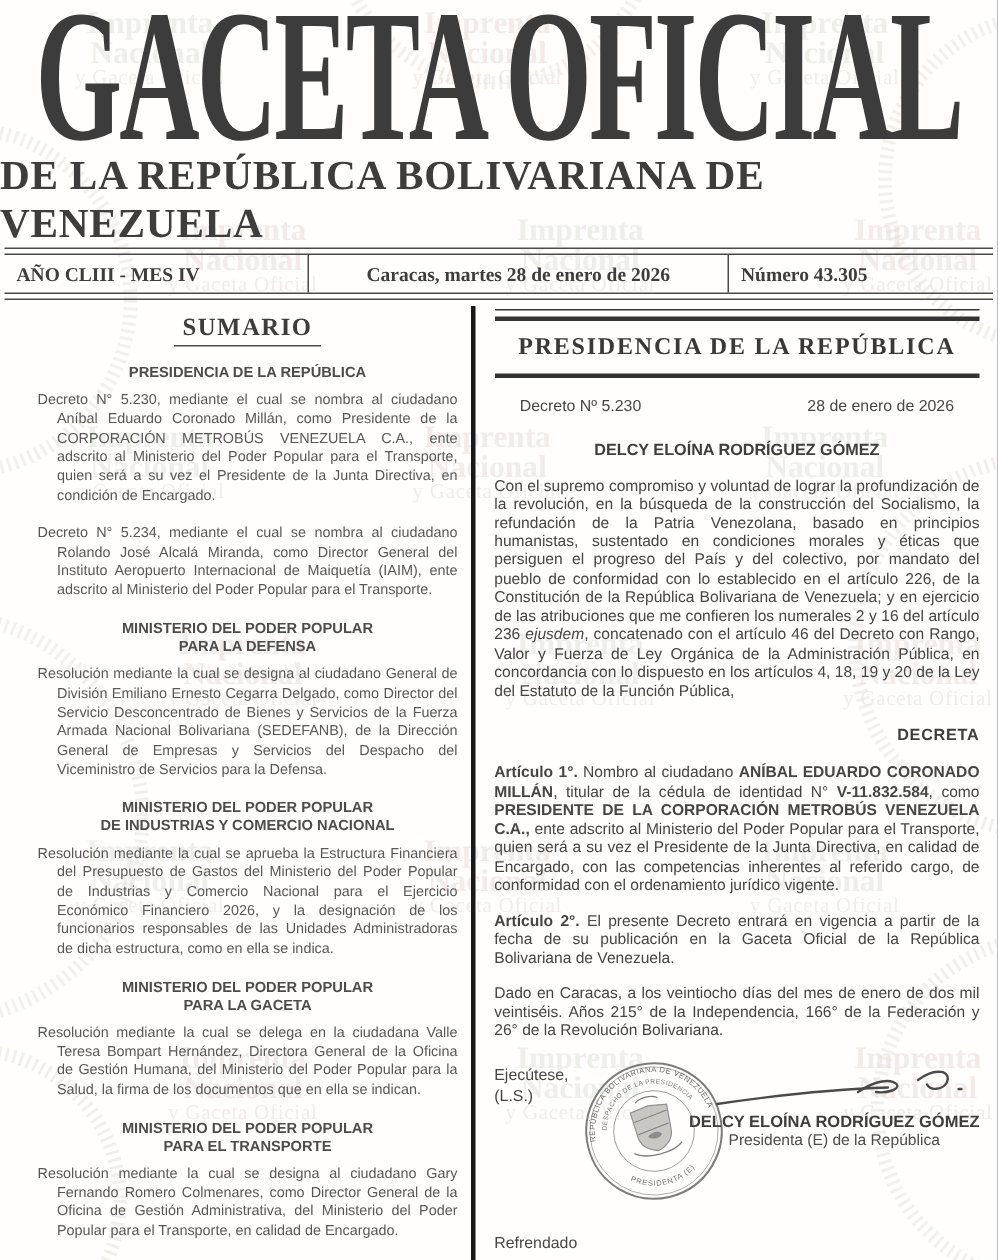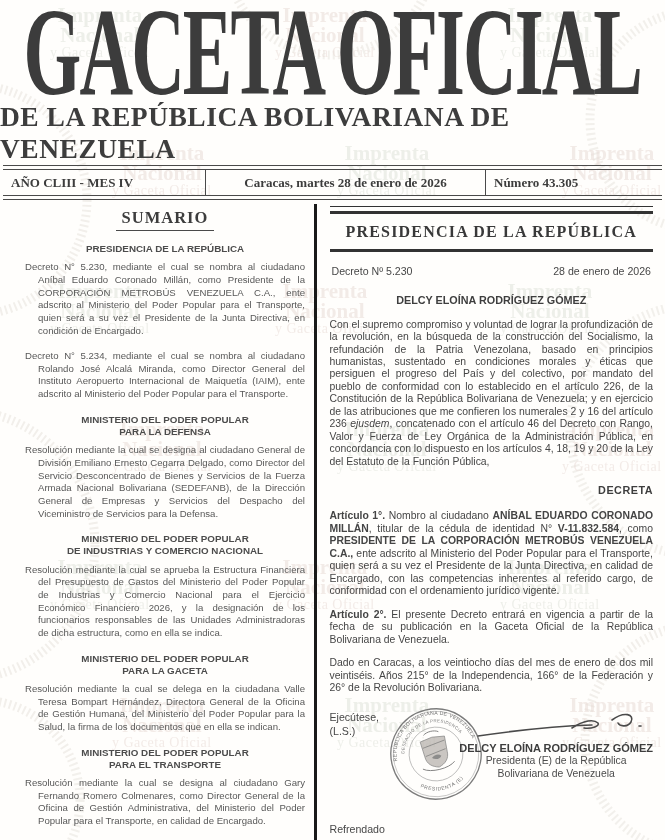--- a/index.html
+++ b/index.html
@@ -40,21 +40,21 @@
   .sum-section{margin-top:12px;}
   .sum-heading{text-align:center;font-weight:bold;font-size:9.8px;line-height:1.25;color:#4c4c4c;}
   .sum-entry{margin:6px 0 13px;font-size:9.6px;line-height:1.32;text-align:justify;
       text-indent:-13px;padding-left:13px;color:#585858;}
   
   .box-rule-top{height:4px;border-top:1.5px solid #333;border-bottom:3px solid #333;margin-top:2px;}
   .box-title{text-align:center;font-family:"Liberation Serif",serif;font-weight:bold;
       font-size:16px;letter-spacing:1.2px;color:#393939;margin:9px 0 8px;}
   .box-rule-bot{height:2.5px;background:#333;}
   .meta-row{display:flex;justify-content:space-between;font-size:10.6px;color:#474747;
-      margin:13px 2px 16px;gap:28px;}
+      margin:13px 17px 16px;gap:28px;}
   .authority{text-align:center;font-weight:bold;font-size:10.8px;line-height:1.3;color:#3e3e3e;
       margin-bottom:12px;}
   .decree-par{font-size:10.4px;line-height:1.2;text-align:justify;color:#454545;margin:0 0 10px;}
   .decreta{text-align:right;font-weight:bold;font-size:10.8px;letter-spacing:.5px;
       color:#3e3e3e;margin:16px 0 14px;}
   .article{font-size:10.4px;line-height:1.2;text-align:justify;color:#454545;margin:0 0 11px;}
   .b{font-weight:bold;} .i{font-style:italic;}
   .exec{font-size:10.6px;color:#474747;line-height:1.35;}
   .sig-area{position:relative;height:104px;margin-top:2px;}
   .exec-block{position:absolute;left:0;top:4px;}
@@ -219,21 +219,20 @@
               <path d="M4,28 C45,22 85,18 118,17"></path>
               <path d="M98,20 C110,12 120,11 124,15 C126,18 118,21 110,20"></path>
               <path d="M138,12 C150,3 161,6 157,14 C154,19 146,19 144,15"></path>
               <path d="M165,18 L167,18"></path>
             </g>
           </svg>
 
           <div class="sig-name-block">
             <div class="sig-name">DELCY ELOÍNA RODRÍGUEZ GÓMEZ</div>
             <div class="sig-title">Presidenta (E) de la República</div>
-            <div class="sig-title">Bolivariana de Venezuela</div>
           </div>
         </div>
 
         <div class="countersign">
           <div>Refrendado</div>
 
         </div>
 
       </div>
     </div>

